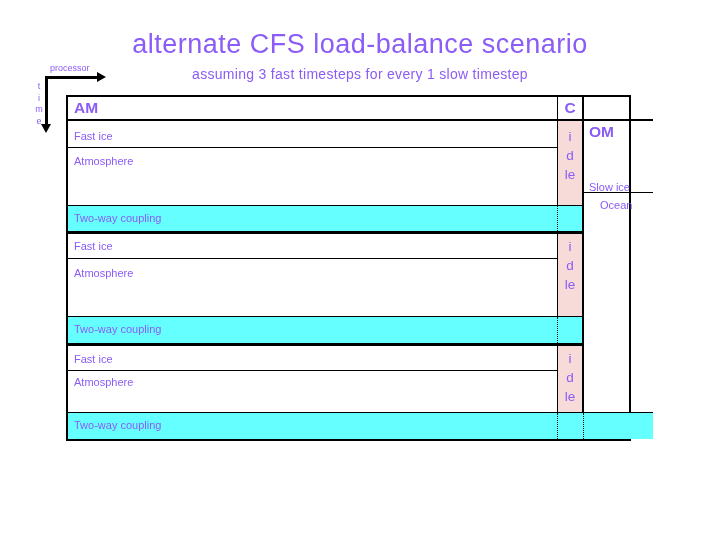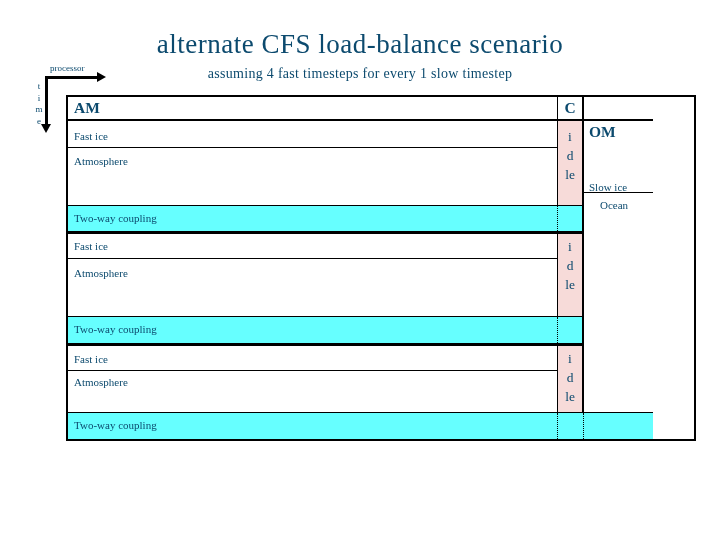--- a/index.html
+++ b/index.html
@@ -1,18 +1,18 @@
 <!DOCTYPE html>
 <html><head>
 <meta charset="utf-8">
 <style>
   html,body{margin:0;padding:0;background:#888;}
   .slide{
     position:relative;width:720px;height:540px;background:#ffffff;
-    font-family:Liberation Serif, serif;color:#0c4a6e;
+    font-family:Liberation Sans, sans-serif;color:#8b5cf6;
     overflow:hidden;margin:0 auto;
   }
   .abs{position:absolute;}
   .title{
     left:0;top:30px;width:720px;text-align:center;
     font-size:27px;line-height:28px;letter-spacing:0.5px;
   }
   .subtitle{
     left:0;top:66px;width:720px;text-align:center;
     font-size:14px;letter-spacing:0.3px;
@@ -22,38 +22,38 @@
   .proc-label{left:50px;top:63px;}
   .time-label{left:33px;top:81px;width:12px;text-align:center;white-space:pre;line-height:11.5px;}
   .h-arrow-line{left:46px;top:76px;width:51px;height:3px;background:#000;}
   .h-arrow-head{left:97px;top:72px;width:0;height:0;
     border-left:9px solid #000;border-top:5.5px solid transparent;border-bottom:5.5px solid transparent;}
   .v-arrow-line{left:45px;top:76px;width:3px;height:48px;background:#000;}
   .v-arrow-head{left:41px;top:124px;width:0;height:0;
     border-top:9px solid #000;border-left:5.5px solid transparent;border-right:5.5px solid transparent;}
   
   .chart{
-    left:66px;top:95px;width:630px;height:346px;
+    left:66px;top:95px;width:565px;height:346px;
     border:2px solid #000;box-sizing:border-box;
   }
   .chart .abs{position:absolute;}
   .fill{z-index:0;}
   .line{background:#000;z-index:2;}
   .dotted-v{width:0;border-left:1px dotted #000;z-index:3;}
   .txt{z-index:4;font-size:11px;line-height:16px;white-space:nowrap;}
   .hdr{font-weight:bold;font-size:15.5px;}
   .idle-txt{font-size:13.5px;line-height:19px;white-space:pre;text-align:center;}
 </style>
 </head>
 <body>
 
 <div class="slide">
 
   <div class="abs title">alternate CFS load-balance scenario</div>
-  <div class="abs subtitle">assuming 4 fast timesteps for every 1 slow timestep</div>
+  <div class="abs subtitle">assuming 3 fast timesteps for every 1 slow timestep</div>
 
   <div class="abs axis-label proc-label">processor</div>
   <div class="abs h-arrow-line"></div>
   <div class="abs h-arrow-head"></div>
   <div class="abs axis-label time-label">t
 i
 m
 e</div>
   <div class="abs v-arrow-line"></div>
   <div class="abs v-arrow-head"></div>

